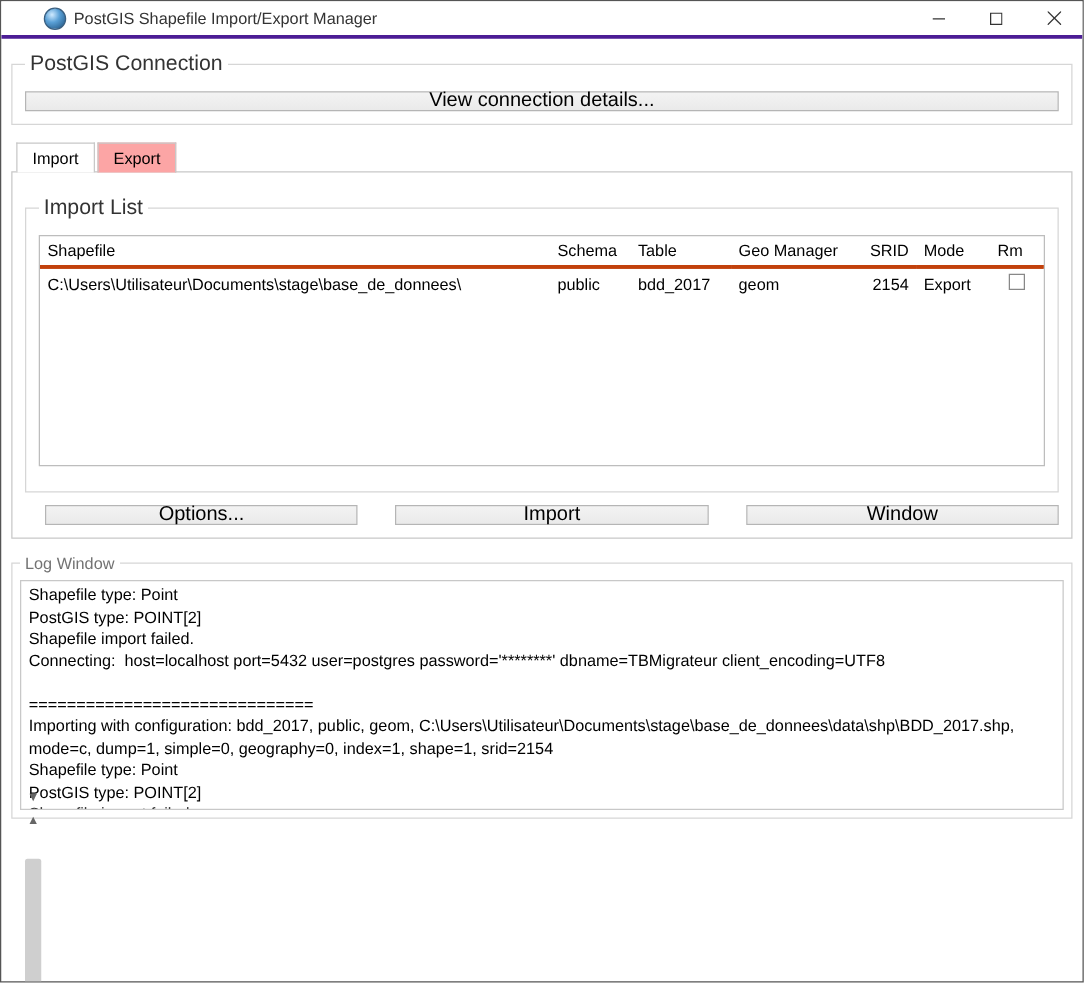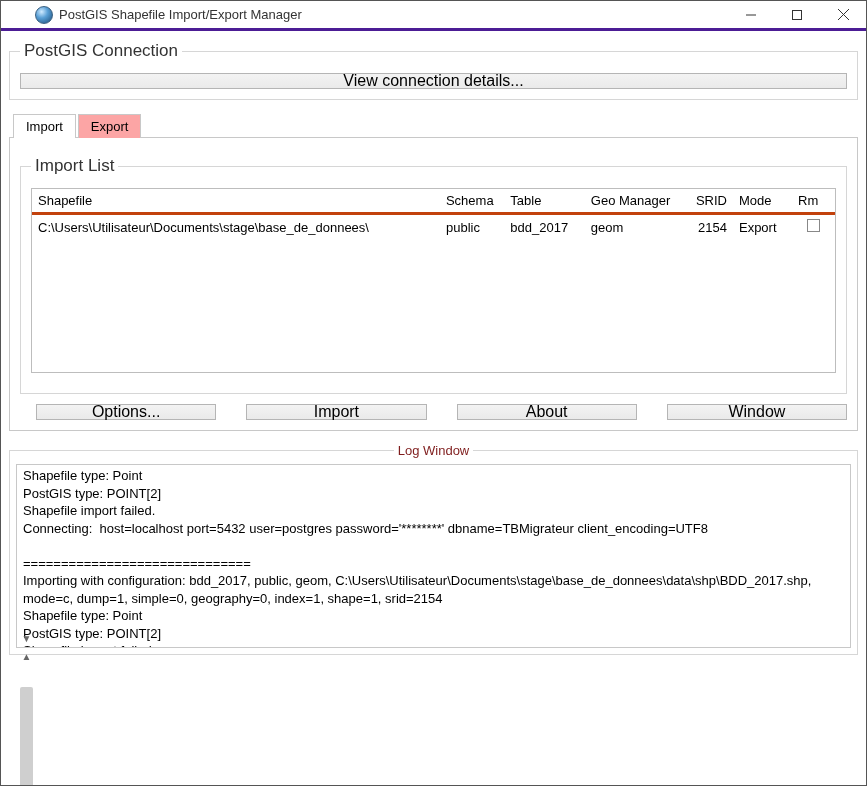--- a/index.html
+++ b/index.html
@@ -191,23 +191,22 @@
     border-radius: 2px;
   }
 
   fieldset.loggroup {
     border: 1px solid #d6d6d6;
     margin: 0;
     padding: 6px 6px 6px 6px;
   }
   fieldset.loggroup > legend {
     padding: 0 4px;
-    color: #7f1d1d;
-    font-size: 13px;
-    text-align: center;
+    color: #737373;
+    font-size: 13px;
   }
 </style>
 </head>
 <body>
 
 <div class="titlebar">
   <div class="appicon"></div>
   <div class="title">PostGIS Shapefile Import/Export Manager</div>
   <div class="winbtns">
     <div class="winbtn">
@@ -292,23 +291,20 @@
     </fieldset>
 
     <div class="btnrow">
       <div class="btn">
           <span>Options...</span>
         </div>
       <div class="btn">
           <span>Import</span>
         </div>
       <div class="btn">
-          <span>About</span>
-        </div>
-      <div class="btn">
           <span>Window</span>
         </div>
     </div>
 
   </div>
 
   <div style="height:12px"></div>
 
   <fieldset class="loggroup">
     <legend>Log Window</legend>

